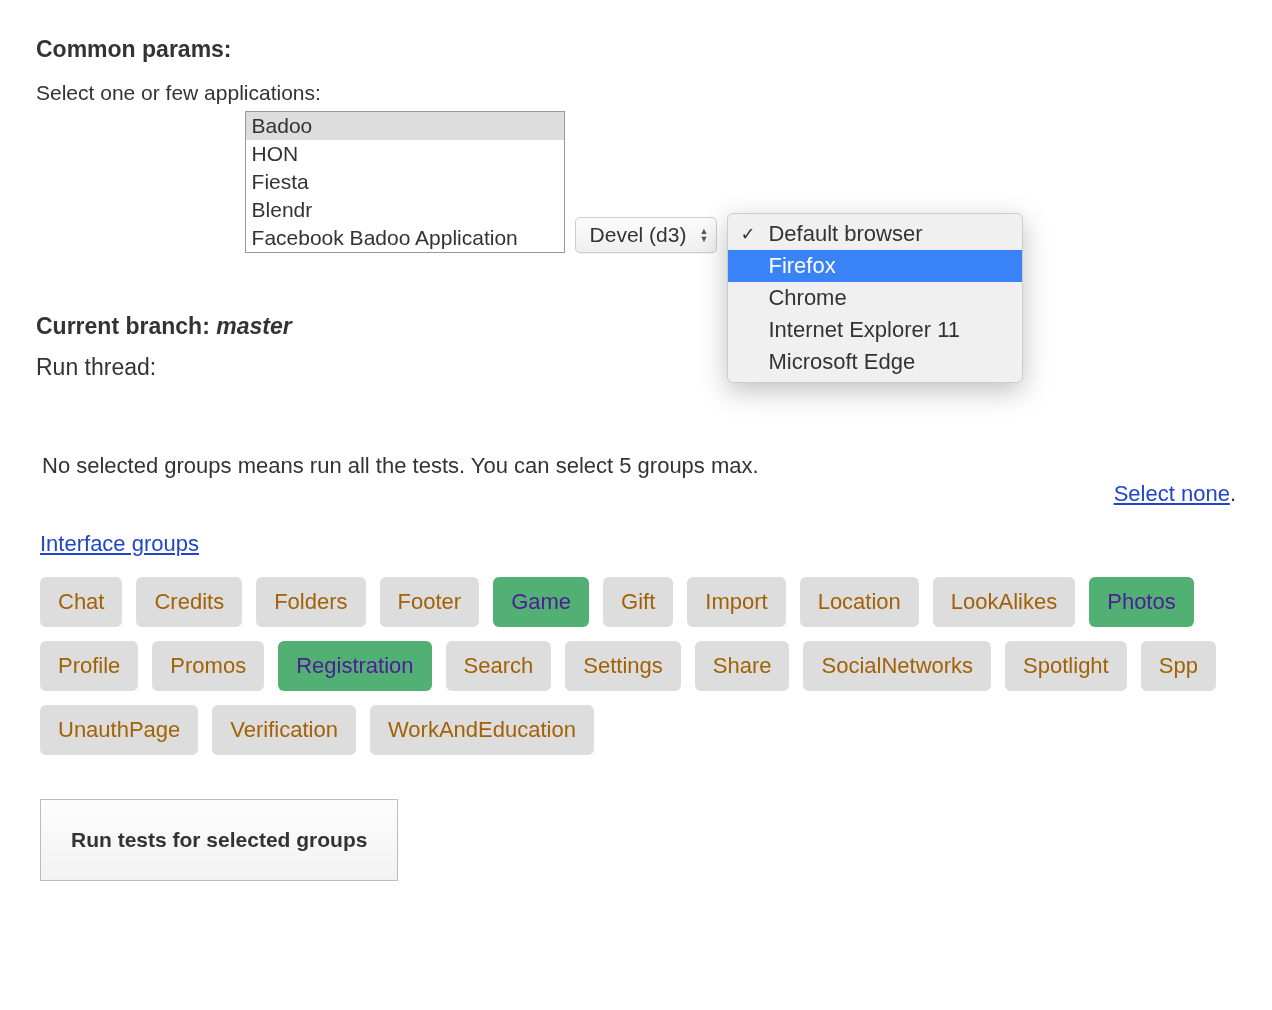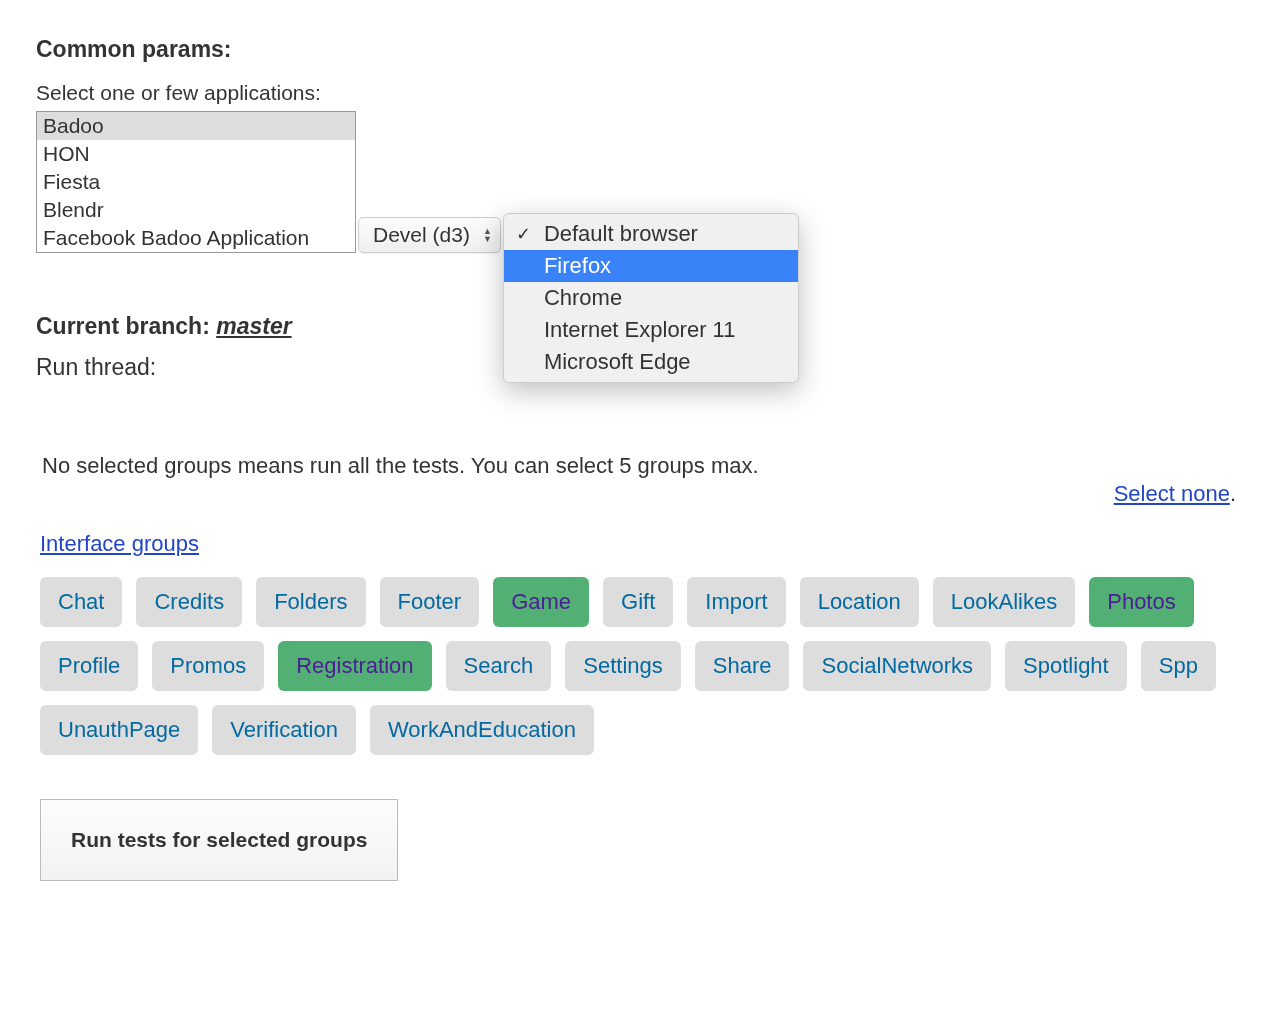--- a/index.html
+++ b/index.html
@@ -13,22 +13,23 @@
     }
     h3.section {
       font-size: 23px;
       font-weight: bold;
       margin: 0 0 18px 0;
     }
     .label { margin-bottom: 6px; }
     .apps-row {
       display: flex;
       align-items: flex-end;
-      gap: 2px;
+      gap: 10px;
       margin-bottom: 60px;
+      justify-content: center;
     }
     .apps-list {
       border: 1px solid #999;
       width: 320px;
       font-size: 21px;
     }
     .app-item {
       padding: 2px 6px;
       white-space: nowrap;
       cursor: pointer;
@@ -93,21 +94,21 @@
       color: #5d7fb9;
       font-size: 23px;
       text-decoration: underline;
       cursor: pointer;
     }
     .branch-line {
       font-size: 23px;
       font-weight: bold;
       margin-bottom: 14px;
     }
-    .branch-name { font-style: italic; text-decoration: underline; }
+    .branch-name { font-style: italic; }
     .run-thread {
       font-size: 23px;
       font-weight: normal;
       margin-bottom: 72px;
     }
     .note {
       font-size: 22px;
       margin-bottom: 2px;
       color: #333;
       padding-left: 6px;
@@ -124,21 +125,21 @@
       flex-wrap: wrap;
       gap: 14px;
       margin-bottom: 44px;
       padding-left: 4px;
     }
     .tag {
       background: #ddd;
       border-radius: 6px;
       padding: 12px 18px;
       font-size: 22px;
-      color: #0369a1;
+      color: #a16207;
       cursor: pointer;
     }
     .tag.sel { background: #53b075; color: #4c1d95; }
     .run-btn {
       display: inline-block;
       border: 1px solid #bbb;
       background: linear-gradient(#fdfdfd, #f2f2f2);
       padding: 28px 30px;
       font-size: 21px;
       font-weight: bold;

